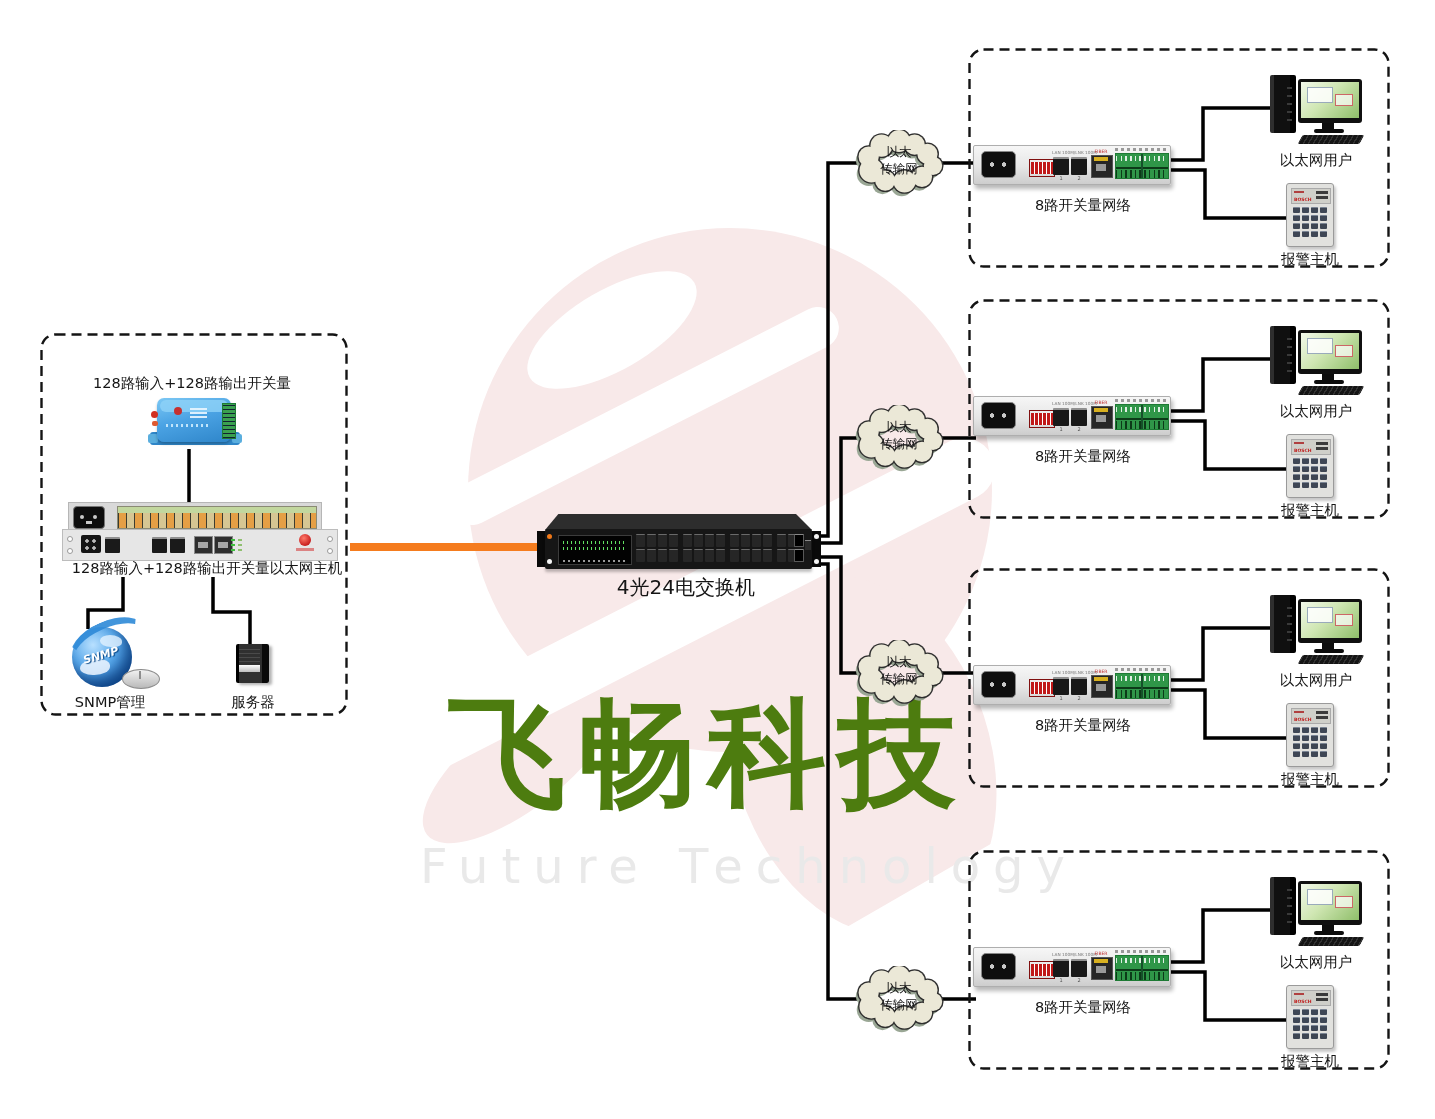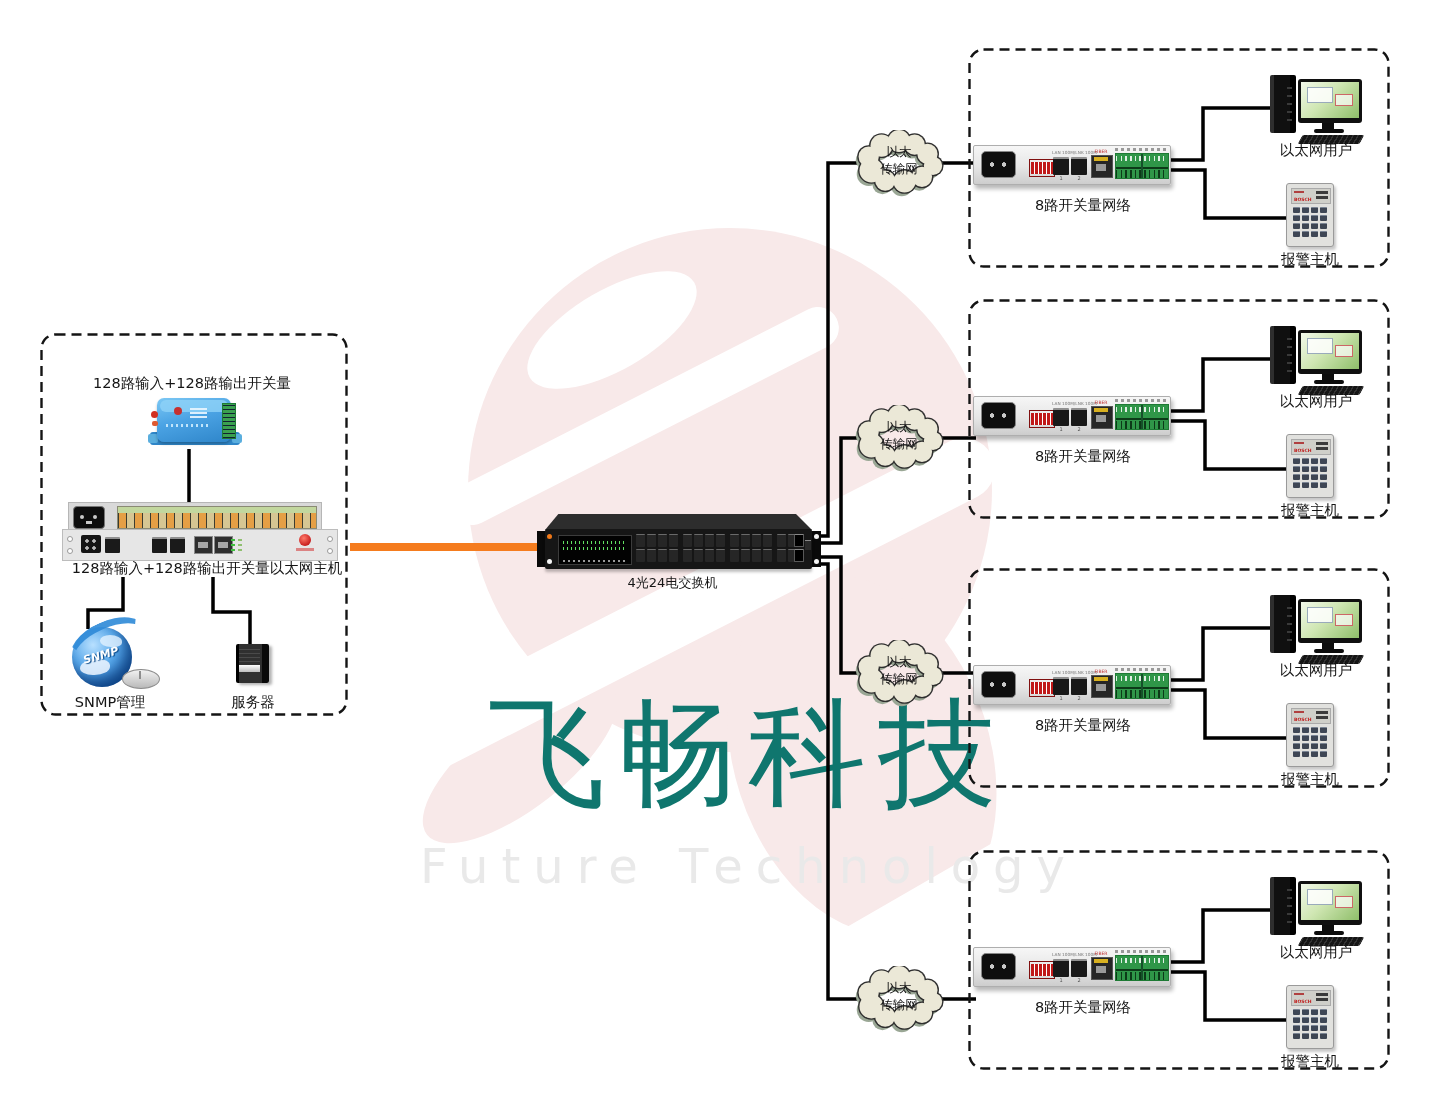--- a/index.html
+++ b/index.html
@@ -1,22 +1,22 @@
 <!DOCTYPE html>
 <html><head>
 <meta charset="utf-8">
 <style>
   html,body{margin:0;padding:0;background:#fff;}
   #stage{position:relative;width:1435px;height:1119px;background:#fff;overflow:hidden;
          font-family:"DejaVu Sans",sans-serif;color:#111;}
   
   #wm-logo{position:absolute;left:0;top:0;z-index:0;}
   .wm-cn{position:absolute;left:408px;top:688px;width:600px;z-index:0;
-         font-size:118px;font-weight:normal;letter-spacing:12px;color:#0f766e;
-         text-align:right;white-space:nowrap;line-height:130px;}
+         font-size:118px;font-weight:bold;letter-spacing:12px;color:#4d7c0f;
+         text-align:center;white-space:nowrap;line-height:130px;}
   .wm-en{position:absolute;left:420px;top:838px;width:580px;z-index:0;
          font-size:48px;letter-spacing:13px;color:#e9e9e9;text-align:center;white-space:nowrap;}
   
   #overlay{position:absolute;left:0;top:0;z-index:1;}
   #overlay polyline,#overlay path{fill:none;stroke:#000;stroke-width:3.5px;}
   
   .lbl{position:absolute;text-align:center;white-space:nowrap;font-size:14.5px;color:#151515;z-index:3;}
   
   .frame{position:absolute;left:0;top:0;width:100%;height:100%;}
   .frame rect{fill:none;stroke:#141414;stroke-width:2.4;stroke-dasharray:10 6;}
@@ -110,21 +110,21 @@
   
   .cloud{position:absolute;left:851px;width:96px;height:68px;z-index:2;}
   .cloud svg{position:absolute;left:0;top:0;}
   .cl1,.cl2{position:absolute;left:0;width:96px;text-align:center;font-size:12.5px;line-height:17px;color:#141414;}
   .cl1{top:13px;} .cl2{top:30px;}
   
   .site-box{position:absolute;left:968px;width:422px;height:220px;z-index:2;}
   .site-box .wires{position:absolute;left:0;top:0;}
   .site-box .wires polyline{fill:none;stroke:#000;stroke-width:3.5px;}
   .rdev-lbl{left:35px;top:148px;width:160px;}
-  .pc-lbl{left:292px;top:93px;width:112px;}
+  .pc-lbl{left:292px;top:103px;width:112px;}
   .alarm-lbl{left:296px;top:202px;width:92px;font-family:Liberation Serif, serif;}
   
   .rdev{position:absolute;left:5px;top:97px;width:196px;height:38px;
         background:linear-gradient(180deg,#f6f6f6 0%,#e6e6e6 55%,#cdcdcd 100%);
         border:1px solid #aeaeae;border-radius:2px;box-shadow:2px 4px 4px rgba(0,0,0,.28);}
   .rdev .socket{position:absolute;left:7px;top:5px;width:33px;height:25px;background:#0e0e0e;border-radius:5px;
         border:1px solid #888;}
   .rdev .socket i{position:absolute;left:7px;top:9px;width:18px;height:7px;display:block;
         background:radial-gradient(circle 2px at 3px 3.5px,#c9c9c9 2px,transparent 2.5px),
                    radial-gradient(circle 2px at 15px 3.5px,#c9c9c9 2px,transparent 2.5px),
@@ -335,21 +335,21 @@
         <i></i>
         <i></i>
         <i></i>
       </span>
     <span class="pg sf" style="left:257px;grid-template-columns:repeat(1,10px);left:258px;">
       <i></i>
         <i></i>
       </span>
     <span class="sw-console"></span>
   </div>
-  <div class="lbl" style="left:570px;top:574px;width:205px;font-size:13px;">4光24电交换机</div>
+  <div class="lbl" style="left:550px;top:574px;width:205px;font-size:20px;text-align:right;">4光24电交换机</div>
 
 <div class="site-box" style="top: 48px;">
     <svg class="frame" viewBox="0 0 422 220" preserveAspectRatio="none">
       <rect x="1.5" y="1.5" width="419" height="217" rx="14"></rect>
     </svg>
     <svg class="wires" width="422" height="220">
       <polyline points="198,112 235,112 235,60 306,60"></polyline>
       <polyline points="198,122 237,122 237,170 322,170"></polyline>
     </svg>
 

